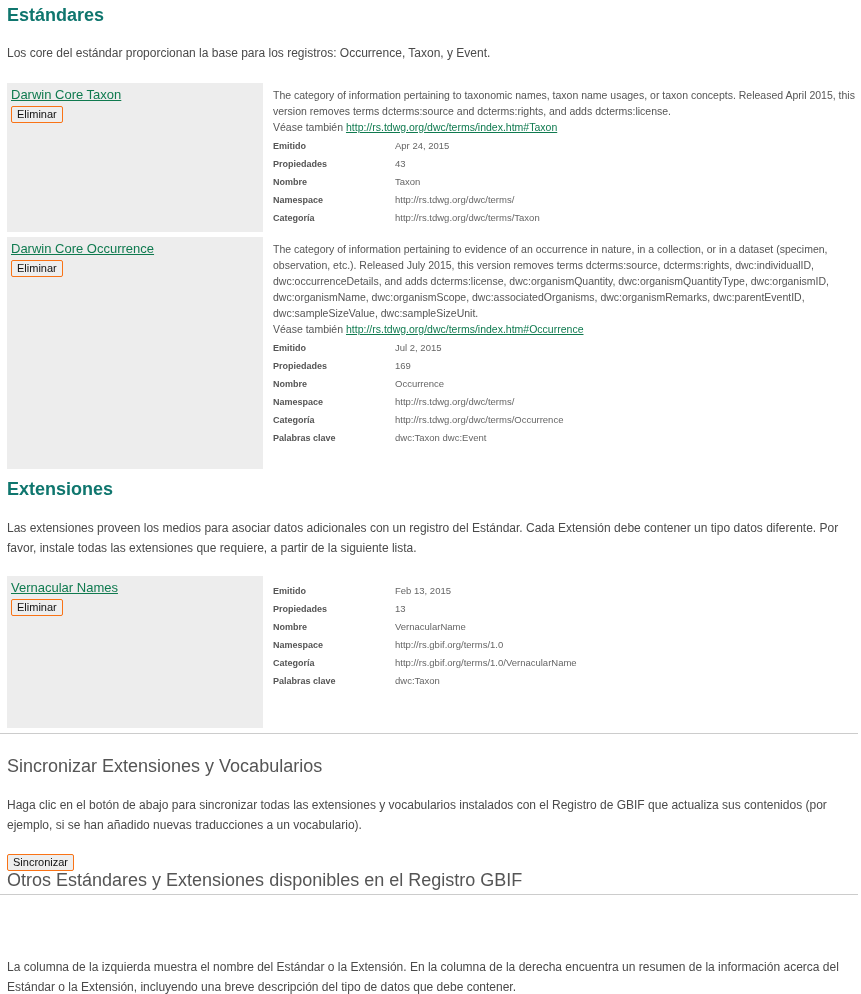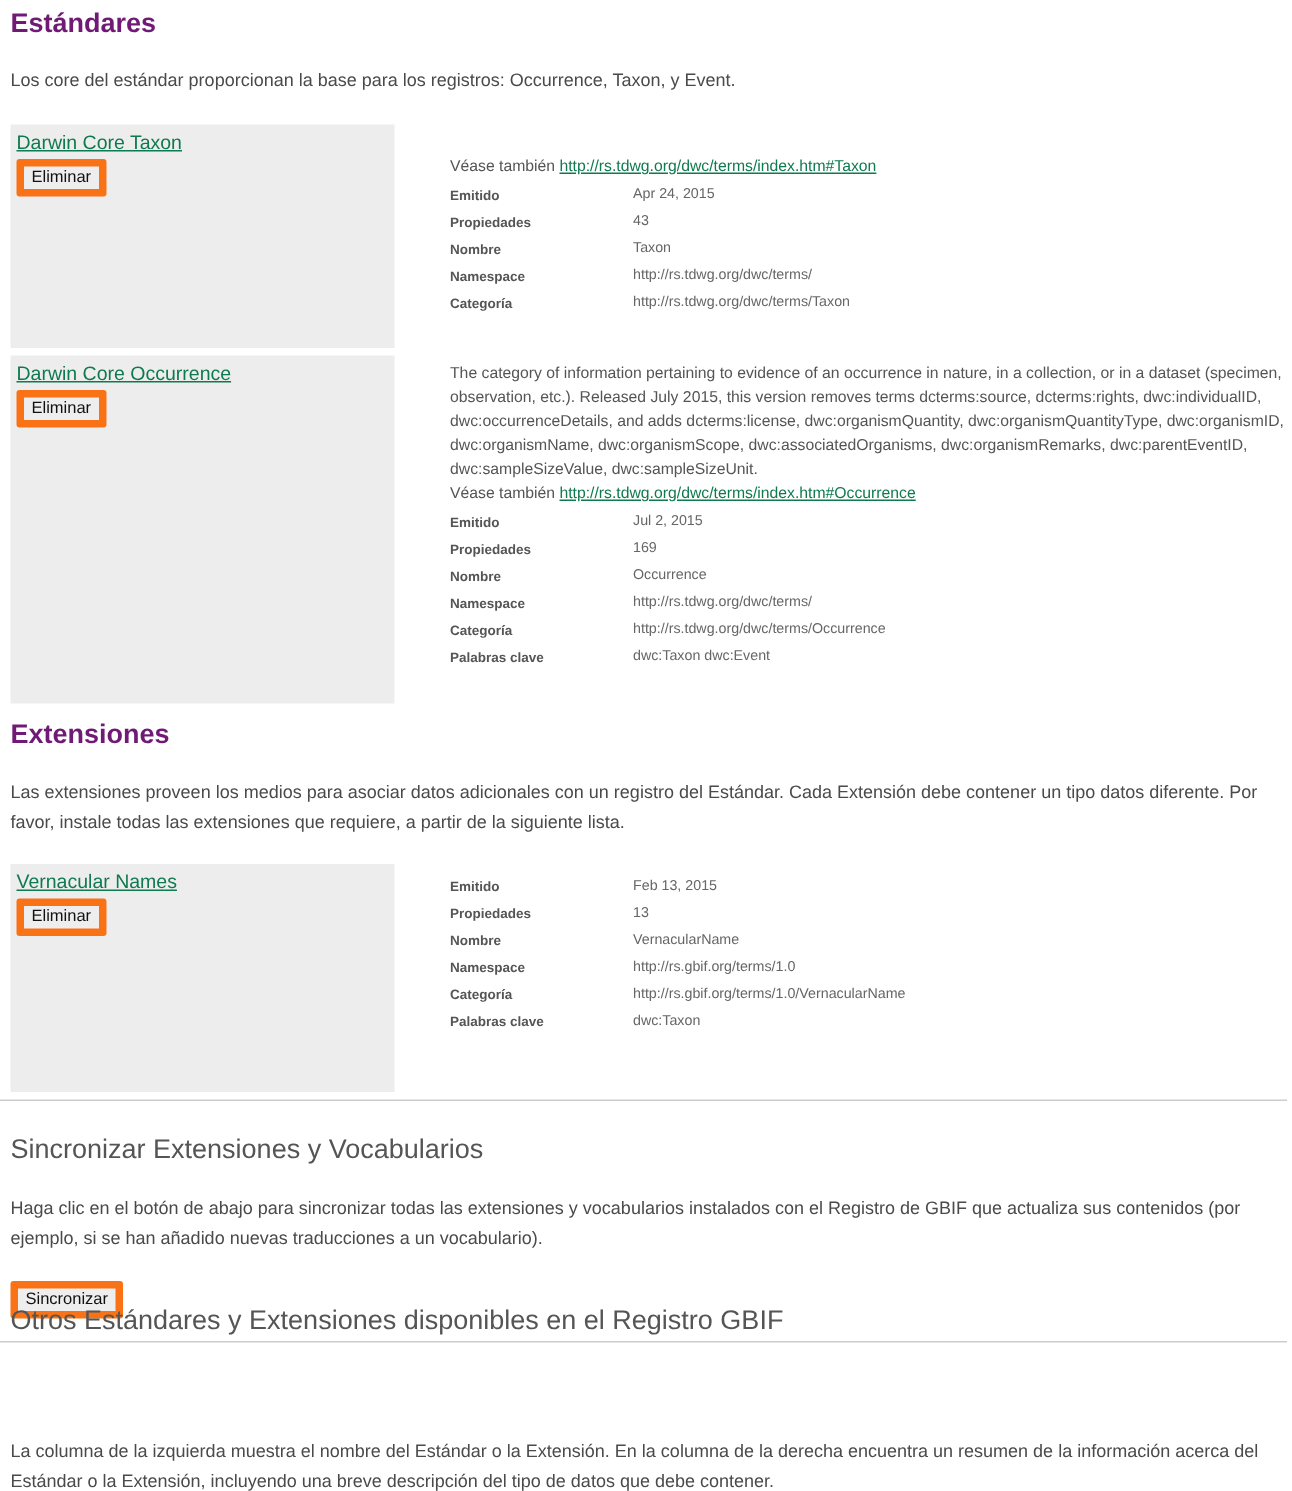--- a/index.html
+++ b/index.html
@@ -1,23 +1,23 @@
 <!DOCTYPE html>
 <html><head>
 <meta charset="utf-8">
 <style>
   html, body { margin:0; padding:0; background:#fff; }
   body { width:861px; height:994px; overflow:hidden; font-family:"Liberation Sans", sans-serif; color:#4a4a4a; position:relative; }
-  .h-green { color:#701a75; font-weight:bold; font-size:18px; margin:0; position:absolute; left:7px; }
+  .h-green { color:#0f766e; font-weight:bold; font-size:18px; margin:0; position:absolute; left:7px; }
   .h-gray { color:#555; font-weight:normal; font-size:18px; margin:0; position:absolute; left:7px; }
   .intro { position:absolute; left:7px; right:10px; font-size:12px; line-height:20px; color:#4a4a4a; margin:0; }
-  .row { position:absolute; left:7px; width:850px; display:flex;gap:27px; }
+  .row { position:absolute; left:7px; width:850px; display:flex; }
   .left { width:256px; background:#ededed; padding:4px 4px 0 4px; box-sizing:border-box; }
   .left a { color:#0f7a4f; font-size:13px; text-decoration:underline; display:block; line-height:16px; }
-  .btn { font-family:"Liberation Sans", sans-serif; font-size:11px; color:#111; background:#eee; border:5px solid #f97316; border-radius:2px; padding:1px 5px; margin-top:3px; line-height:13px; cursor:pointer; }
+  .btn { font-family:"Liberation Sans", sans-serif; font-size:11px; color:#111; background:#eee; border:1px solid #f97316; border-radius:2px; padding:1px 5px; margin-top:3px; line-height:13px; cursor:pointer; }
   .right { padding:4px 0 0 10px; flex:1; font-size:10.5px; line-height:16px; color:#555; }
   .desc { margin:0; }
   .desc a { color:#0f7a4f; text-decoration:underline; }
   table.meta { border-collapse:collapse; margin-top:2px; }
   table.meta td { padding:0; height:18px; font-size:9.5px; vertical-align:middle; }
   table.meta td.k { width:122px; font-weight:bold; color:#555; font-size:9px; }
   table.meta td.v { color:#666; }
   hr.sep { position:absolute; left:0; width:858px; border:0; border-top:1px solid #ccc; margin:0; }
 </style>
 </head>
@@ -26,21 +26,21 @@
 <h2 class="h-green" style="top:5px;">Estándares</h2>
 <p class="intro" style="top:43px;">Los core del estándar proporcionan la base para los registros: Occurrence, Taxon, y Event.</p>
 
 <div class="row" style="top:83px; height:149px;">
   <div class="left">
     <a href="#">Darwin Core Taxon</a>
     <button class="btn">Eliminar</button>
   </div>
   <div class="right">
     <p class="desc">
-      <br>
+      <span>The category of information pertaining to taxonomic names, taxon name usages, or taxon concepts. Released April 2015, this version removes terms dcterms:source and dcterms:rights, and adds dcterms:license.</span><br>
       <span>Véase también</span>
       <a href="#">http://rs.tdwg.org/dwc/terms/index.htm#Taxon</a>
     </p>
     <table class="meta">
       <tbody>
           <tr>
             <td class="k">Emitido</td>
             <td class="v">Apr 24, 2015</td>
           </tr>
       <tr>

